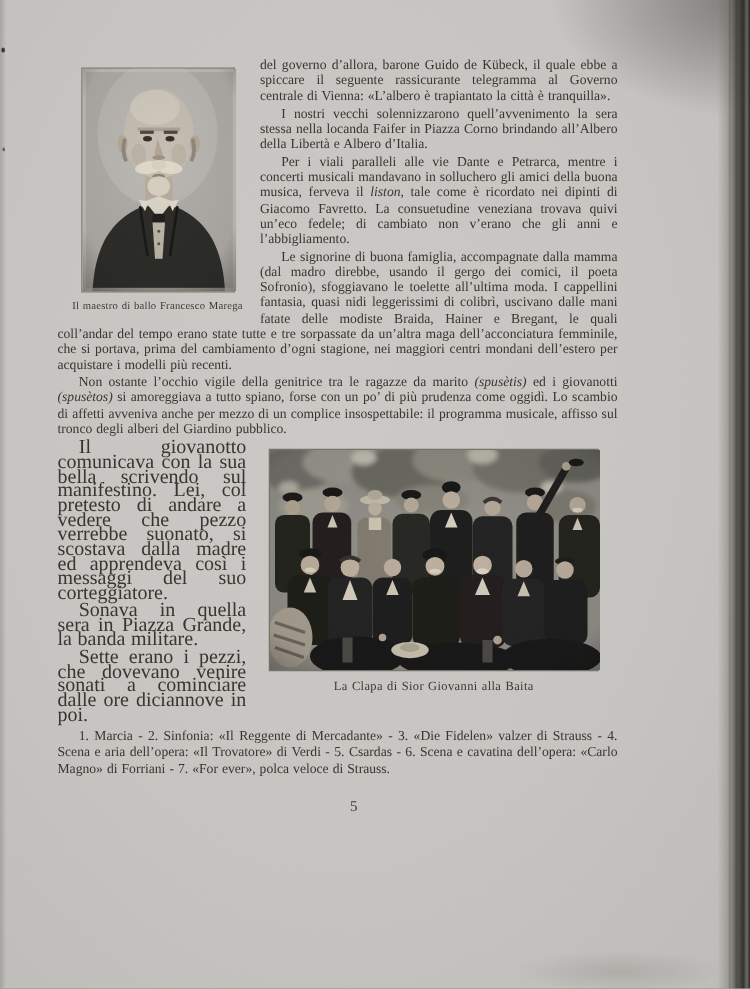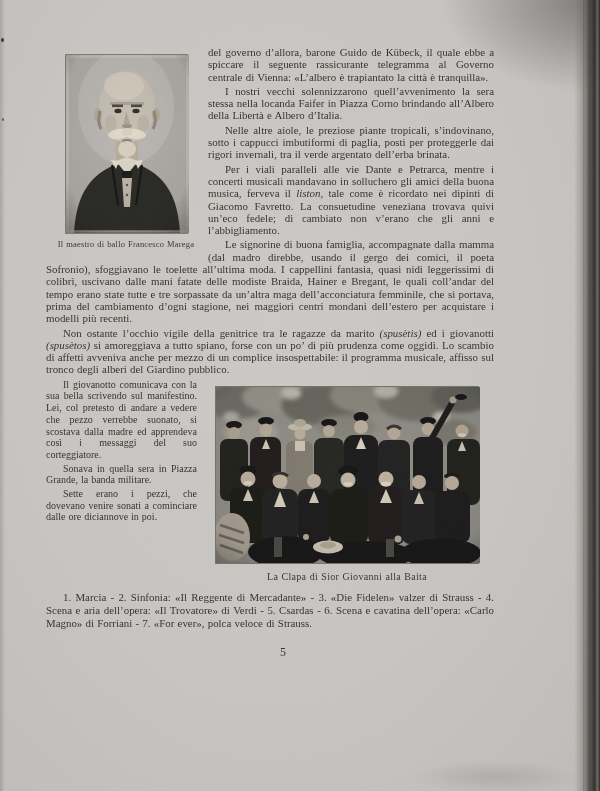--- a/index.html
+++ b/index.html
@@ -36,21 +36,21 @@
   .portrait-photo{border:1px solid #7d7a73;}
   .fig-portrait figcaption{width:150px;margin:5px 0 0 -14px;
     font-size:8.5px;line-height:11px;letter-spacing:0.2px;text-align:center;
     white-space:nowrap;color:#3b372f;text-indent:0;}
 
   .bottom-section{margin-top:3px;}
   .fig-group{float:right;width:264px;margin:4px 12px 6px 13px;}
   .group-photo{border:1px solid #757269;}
   .fig-group figcaption{font-size:10px;line-height:11px;letter-spacing:0.3px;
     margin-top:7px;text-align:center;color:#3b372f;text-indent:0;}
-  .narrow-col{width:151px;font-size:10px;line-height:11.7px;}
+  .narrow-col{width:151px;font-size:16px;line-height:11.7px;}
   .narrow-col .para{margin-bottom:2px;}
   .clear-para{clear:both;margin-top:5px;line-height:12.9px;}
 
   .pagenum{width:448px;text-align:center;padding-left:26px;box-sizing:border-box;
     margin-top:17px;font-size:12px;color:#3a362f;}
 
   .texture{position:absolute;left:0;top:0;width:600px;height:791px;pointer-events:none;}
 </style>
 </head>
 <body>
@@ -109,21 +109,20 @@
           </g>
           <rect x="1.5" y="1.5" width="120" height="175" fill="none" stroke="#cdc8bd" stroke-width="2.5" opacity="0.65"></rect>
           <rect width="123" height="178" fill="url(#pv)"></rect>
         </svg>
       </div>
       <figcaption>Il maestro di ballo Francesco Marega</figcaption>
     </figure>
 
     <p class="para no-indent">del governo d’allora, barone Guido de Kübeck, il quale ebbe a spiccare il seguente rassicurante telegramma al Governo centrale di Vienna: «L’albero è trapiantato la città è tranquilla».</p>
     <p class="para">I nostri vecchi solennizzarono quell’avvenimento la sera stessa nella locanda Faifer in Piazza Corno brindando all’Albero della Libertà e Albero d’Italia.</p>
-    <p class="para">Nelle altre aiole, le preziose piante tropicali, s’indovinano, sotto i cappucci imbutiformi di paglia, posti per proteggerle dai rigori invernali, tra il verde argentato dell’erba brinata.</p>
     <p class="para"><span>Per i viali paralleli alle vie Dante e Petrarca, mentre i concerti musicali mandavano in solluchero gli amici della buona musica, ferveva il </span><i>liston</i><span>, tale come è ricordato nei dipinti di Giacomo Favretto. La consuetudine veneziana trovava quivi un’eco fedele; di cambiato non v’erano che gli anni e l’abbigliamento.</span></p>
     <p class="para">Le signorine di buona famiglia, accompagnate dalla mamma (dal madro direbbe, usando il gergo dei comici, il poeta Sofronio), sfoggiavano le toelette all’ultima moda. I cappellini fantasia, quasi nidi leggerissimi di colibrì, uscivano dalle mani fatate delle modiste Braida, Hainer e Bregant, le quali coll’andar del tempo erano state tutte e tre sorpassate da un’altra maga dell’acconciatura femminile, che si portava, prima del cambiamento d’ogni stagione, nei maggiori centri mondani dell’estero per acquistare i modelli più recenti.</p>
     <p class="para"><span>Non ostante l’occhio vigile della genitrice tra le ragazze da marito </span><i>(spusètis)</i><span> ed i giovanotti </span><i>(spusètos)</i><span> si amoreggiava a tutto spiano, forse con un po’ di più prudenza come oggidì. Lo scambio di affetti avveniva anche per mezzo di un complice insospettabile: il programma musicale, affisso sul tronco degli alberi del Giardino pubblico.</span></p>
 
     <div class="bottom-section">
       <figure class="fig-group">
         <div class="photo group-photo">
           <svg width="264" height="176" viewBox="0 0 264 176" xmlns="http://www.w3.org/2000/svg">
             <defs>
               <radialGradient id="gv" cx="50%" cy="45%" r="78%">

